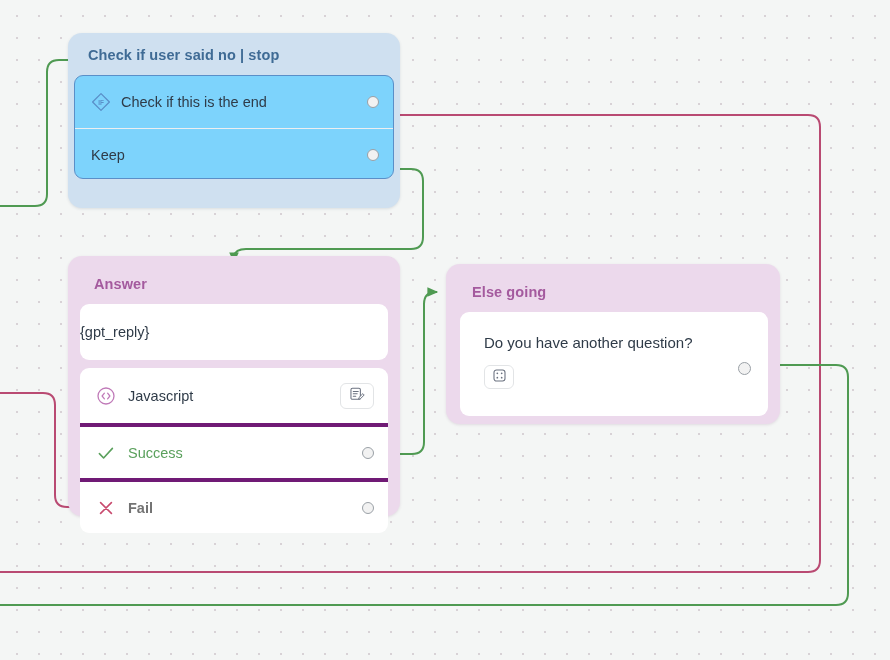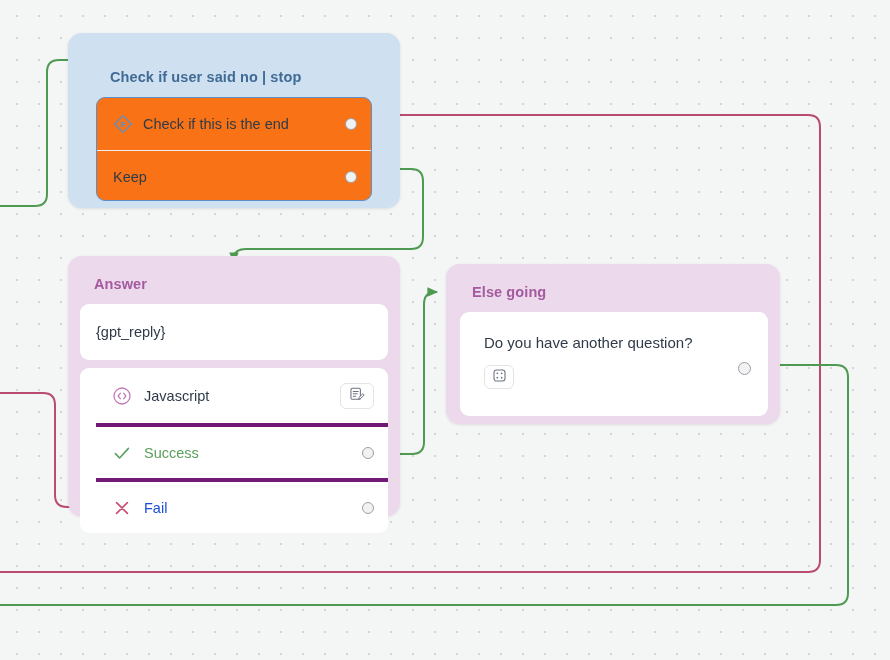--- a/index.html
+++ b/index.html
@@ -35,32 +35,32 @@
   }
 
   
   .node-if {
     left: 68px;
     top: 33px;
     width: 332px;
     height: 175px;
     background: #cfe0f0;
     border-radius: 14px;
-    padding: 22px;
+    padding: 0;
     box-shadow: 0 1px 3px rgba(40,60,90,0.13);
   }
   .node-if .node-title {
     color: #3f6b95;
     font-size: 14.5px;
     font-weight: bold;
     padding: 14px 0 12px 20px;
     letter-spacing: 0.1px;
   }
   .if-body {
-    background: #f97316;
+    background: #7dd3fc;
     border: 1.4px solid #5a8fc8;
     border-radius: 9px;
     margin: 0 6px 6px 6px;
     height: 104px;
     box-sizing: border-box;
     overflow: hidden;
   }
   .if-row {
     position: relative;
     height: 52px;
@@ -104,21 +104,20 @@
     top: 264px;
     width: 334px;
     height: 160px;
   }
   .white-card {
     background: #ffffff;
     border-radius: 9px;
     margin: 0 6px;
     box-sizing: border-box;
     overflow: hidden;
-    padding-left: 16px;
   }
   .reply-card {
     height: 56px;
     display: flex;
     align-items: center;
     font-size: 14.5px;
     color: #2f3b48;
     margin-bottom: 8px;
   }
   .actions-card {
@@ -132,21 +131,21 @@
     padding: 0 16px;
     box-sizing: border-box;
   }
   .act-row + .act-row { border-top: 4px solid #701a75; }
   .act-row .row-label {
     font-size: 14.5px;
     margin-left: 12px;
   }
   .label-js      { color: #2f3b48; }
   .label-success { color: #5aa05c; }
-  .label-fail    { color: #1d4ed8; }
+  .label-fail    { color: #737373; font-weight: bold; }
 
   .kg-card {
     height: 104px;
     position: relative;
     padding: 22px 20px 0 24px;
     margin-left: 8px;
   }
   .kg-text {
     font-size: 15px;
     color: #2f3b48;

